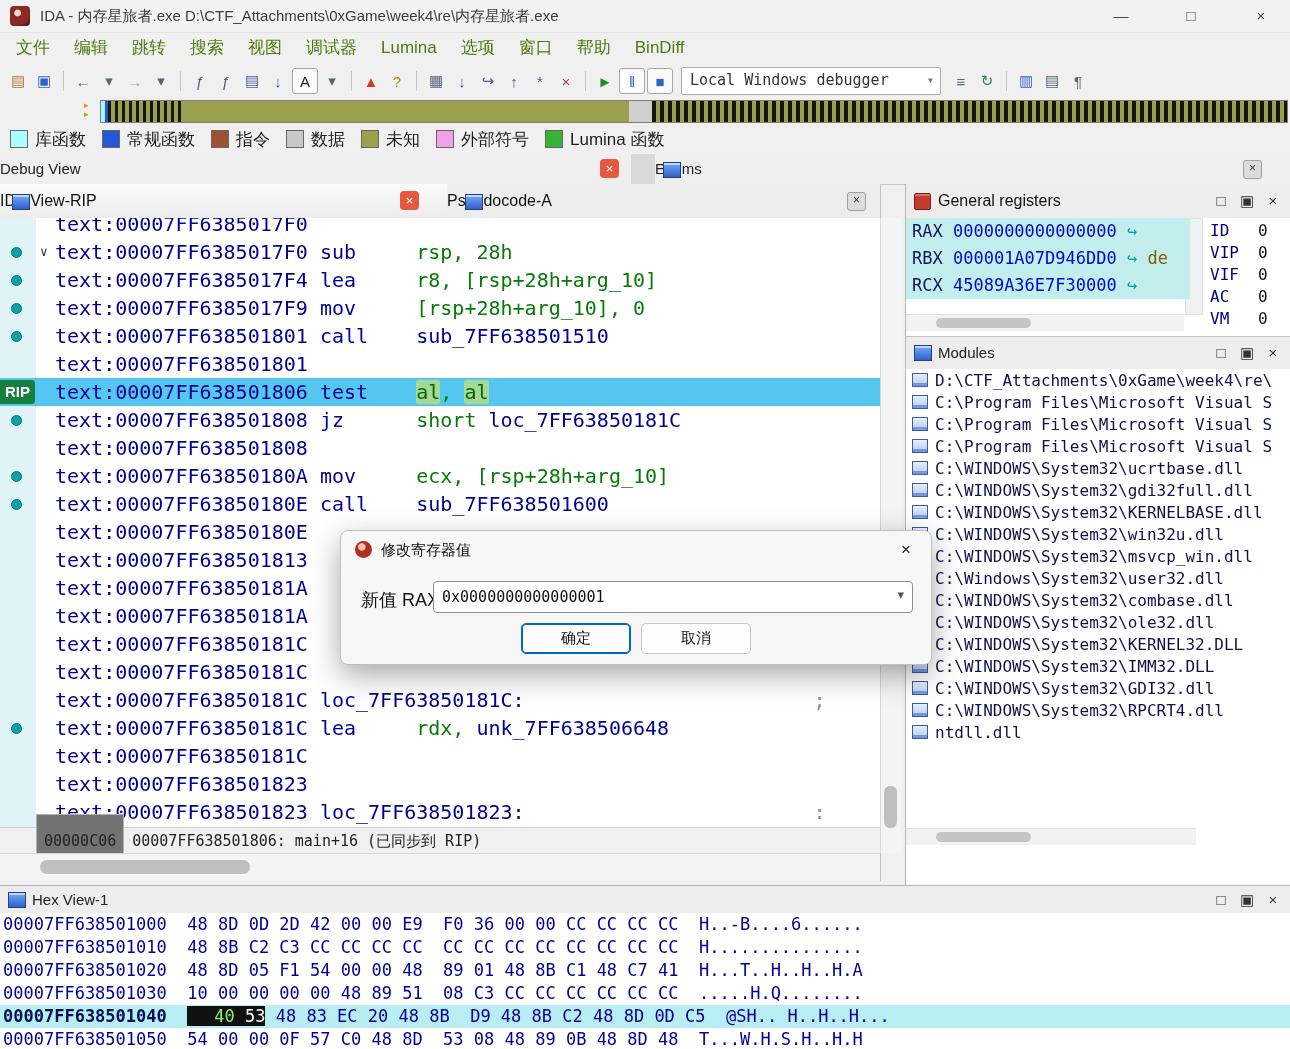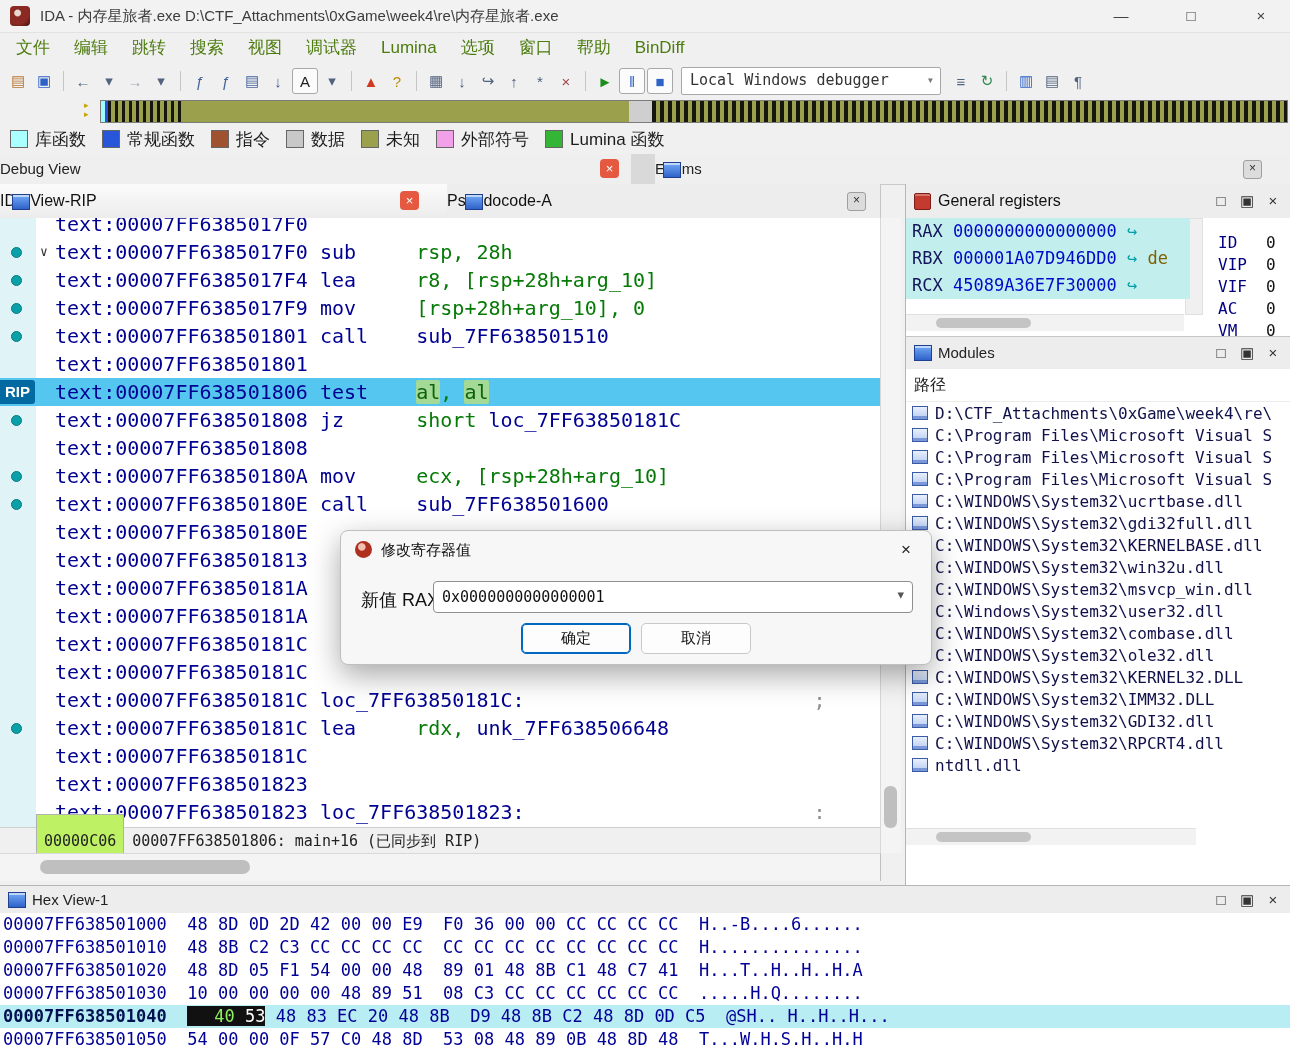--- a/index.html
+++ b/index.html
@@ -59,43 +59,43 @@
   .subtab .chip-icon{top:9px;}
 
   
   .disasm{position:absolute;left:0;top:218px;width:880px;height:635px;background:#fff;border-right:1px solid #c0c0c0;overflow:hidden;}
   .gutter{position:absolute;left:0;top:0;width:36px;height:609px;background:#e0f3f7;}
   .dlines{position:absolute;left:0;top:-8px;width:880px;font:20px "DejaVu Sans Mono",monospace;line-height:28px;white-space:pre;color:#000092;}
   .dline{position:relative;height:28px;padding-left:55px;}
   .dline.rip{background:#55c6ef;}
   .dot{position:absolute;left:11px;top:9px;width:9px;height:9px;border-radius:50%;background:#0aa0a8;border:1px solid #067c80;}
   .chev{position:absolute;left:40px;top:0;color:#333;font-size:13px;}
-  .rip-badge{position:absolute;left:0;top:2px;width:35px;height:24px;background:#0369a1;color:#fff;font:bold 15px "Liberation Sans",sans-serif;text-align:center;line-height:24px;border-radius:0 3px 3px 0;}
+  .rip-badge{position:absolute;left:0;top:2px;width:35px;height:24px;background:#15803d;color:#fff;font:bold 15px "Liberation Sans",sans-serif;text-align:center;line-height:24px;border-radius:0 3px 3px 0;}
   .t-a,.t-m,.t-n{color:#000092;}
   .t-g{color:#067a06;}
   .t-h{color:#0b640b;background:#a4d996;border-radius:2px;}
   .t-c{color:#8f8f8f;}
   .dstatus{position:absolute;left:0;top:609px;width:880px;height:26px;background:#f0f0f0;border-top:1px solid #cfcfcf;display:flex;align-items:center;font:15px "DejaVu Sans Mono",monospace;color:#222;}
-  .dstatus-box{margin-left:36px;background:#bef264;border:1px solid #b0b0b0;padding:16px 7px;line-height:20px;}
+  .dstatus-box{margin-left:36px;background:#737373;border:1px solid #b0b0b0;padding:16px 7px;line-height:20px;}
   .dstatus-text{margin-left:8px;}
   .dscrollbar{position:absolute;left:0;top:853px;width:880px;height:27px;background:#f4f4f4;border-top:1px solid #d8d8d8;border-right:1px solid #c0c0c0;}
   .dthumb{position:absolute;left:40px;top:6px;width:210px;height:14px;background:#bfbfbf;border-radius:7px;}
   .vscroll{position:absolute;left:880px;top:218px;width:20px;height:635px;background:#f4f4f4;border-left:1px solid #d8d8d8;}
   .vthumb{position:absolute;left:3px;top:568px;width:13px;height:42px;background:#bfbfbf;border-radius:6px;}
 
   
   .regs-panel{position:absolute;left:905px;top:218px;right:0;height:118px;background:#fff;border-left:1px solid #b5b5b5;overflow:hidden;}
   .reg-row{position:absolute;left:0;width:278px;height:27px;background:#c2efee;font:17px "DejaVu Sans Mono",monospace;line-height:27px;color:#14145a;padding-left:6px;white-space:pre;}
   .reg-val{color:#0008c8;}
   .reg-arrow{color:#00a0a8;}
   .reg-extra{color:#806000;}
   .regs-vscroll{position:absolute;left:279px;top:0;width:16px;height:95px;background:#f0f0f0;border:1px solid #e0e0e0;}
   .regs-hscroll{position:absolute;left:0;top:96px;width:278px;height:16px;background:#f2f2f2;border-top:1px solid #e0e0e0;}
   .regs-hthumb{position:absolute;left:30px;top:3px;width:95px;height:10px;background:#c4c4c4;border-radius:5px;}
-  .flags{position:absolute;left:312px;top:2px;font:16px "DejaVu Sans Mono",monospace;margin-top:12px;}
+  .flags{position:absolute;left:304px;top:2px;font:16px "DejaVu Sans Mono",monospace;}
   .flag-row{height:22px;line-height:22px;}
   .flag-name{display:inline-block;width:48px;color:#000080;}
   .flag-val{color:#111;}
 
   
   .mods-hdr{position:absolute;left:905px;top:336px;right:0;height:32px;background:#ededed;border-left:1px solid #b5b5b5;border-bottom:1px solid #c5c5c5;border-top:1px solid #c5c5c5;}
   .mods-panel{position:absolute;left:905px;top:369px;right:0;height:516px;background:#fff;border-left:1px solid #b5b5b5;overflow:hidden;}
   .mods-colhdr{height:32px;line-height:32px;padding-left:8px;font-size:16px;color:#222;border-bottom:1px solid #ececec;}
   .mod-row{height:22px;display:flex;align-items:center;padding-left:6px;font:16px "DejaVu Sans Mono",monospace;color:#10104a;white-space:pre;}
   .mod-icon{width:14px;height:12px;flex:none;margin-right:7px;border:1px solid #3a5aa8;background:linear-gradient(#e8f0fc,#b8ccf0);box-shadow:inset 0 -3px 0 #7a98d8;}
@@ -290,21 +290,20 @@
   <div class="mods-hdr">
     <span class="win-icon" style="left:8px;top:8px;"></span>
     <span class="hdr-title" style="position:absolute;left:32px;text-align:left;line-height:32px;">Modules</span>
     <span class="panel-btns">
       <span class="panel-btn">□</span>
       <span class="panel-btn">▣</span>
       <span class="panel-btn">×</span>
     </span>
   </div>
   <div class="mods-panel">
-    <div class="mods-colhdr">路径</div>
     <div id="mods-list">
         <div class="mod-row"><span class="mod-icon"></span><span>D:\CTF_Attachments\0xGame\week4\re\</span></div>
         <div class="mod-row"><span class="mod-icon"></span><span>C:\Program Files\Microsoft Visual S</span></div>
         <div class="mod-row"><span class="mod-icon"></span><span>C:\Program Files\Microsoft Visual S</span></div>
         <div class="mod-row"><span class="mod-icon"></span><span>C:\Program Files\Microsoft Visual S</span></div>
         <div class="mod-row"><span class="mod-icon"></span><span>C:\WINDOWS\System32\ucrtbase.dll</span></div>
         <div class="mod-row"><span class="mod-icon"></span><span>C:\WINDOWS\System32\gdi32full.dll</span></div>
         <div class="mod-row"><span class="mod-icon"></span><span>C:\WINDOWS\System32\KERNELBASE.dll</span></div>
         <div class="mod-row"><span class="mod-icon"></span><span>C:\WINDOWS\System32\win32u.dll</span></div>
         <div class="mod-row"><span class="mod-icon"></span><span>C:\WINDOWS\System32\msvcp_win.dll</span></div>

